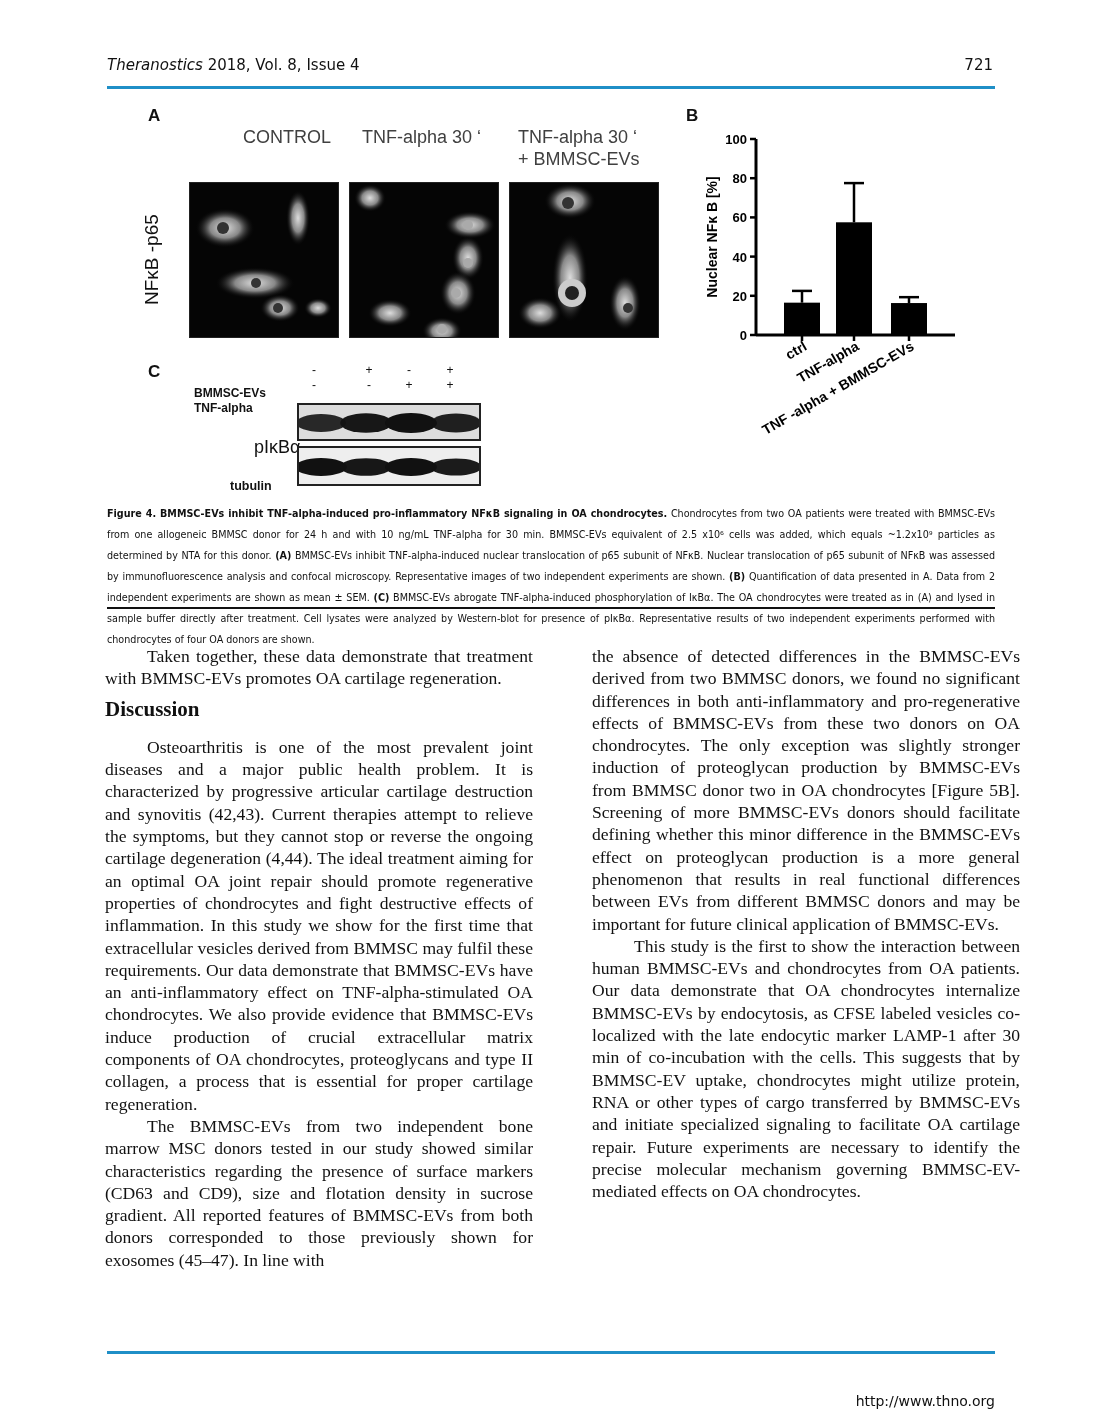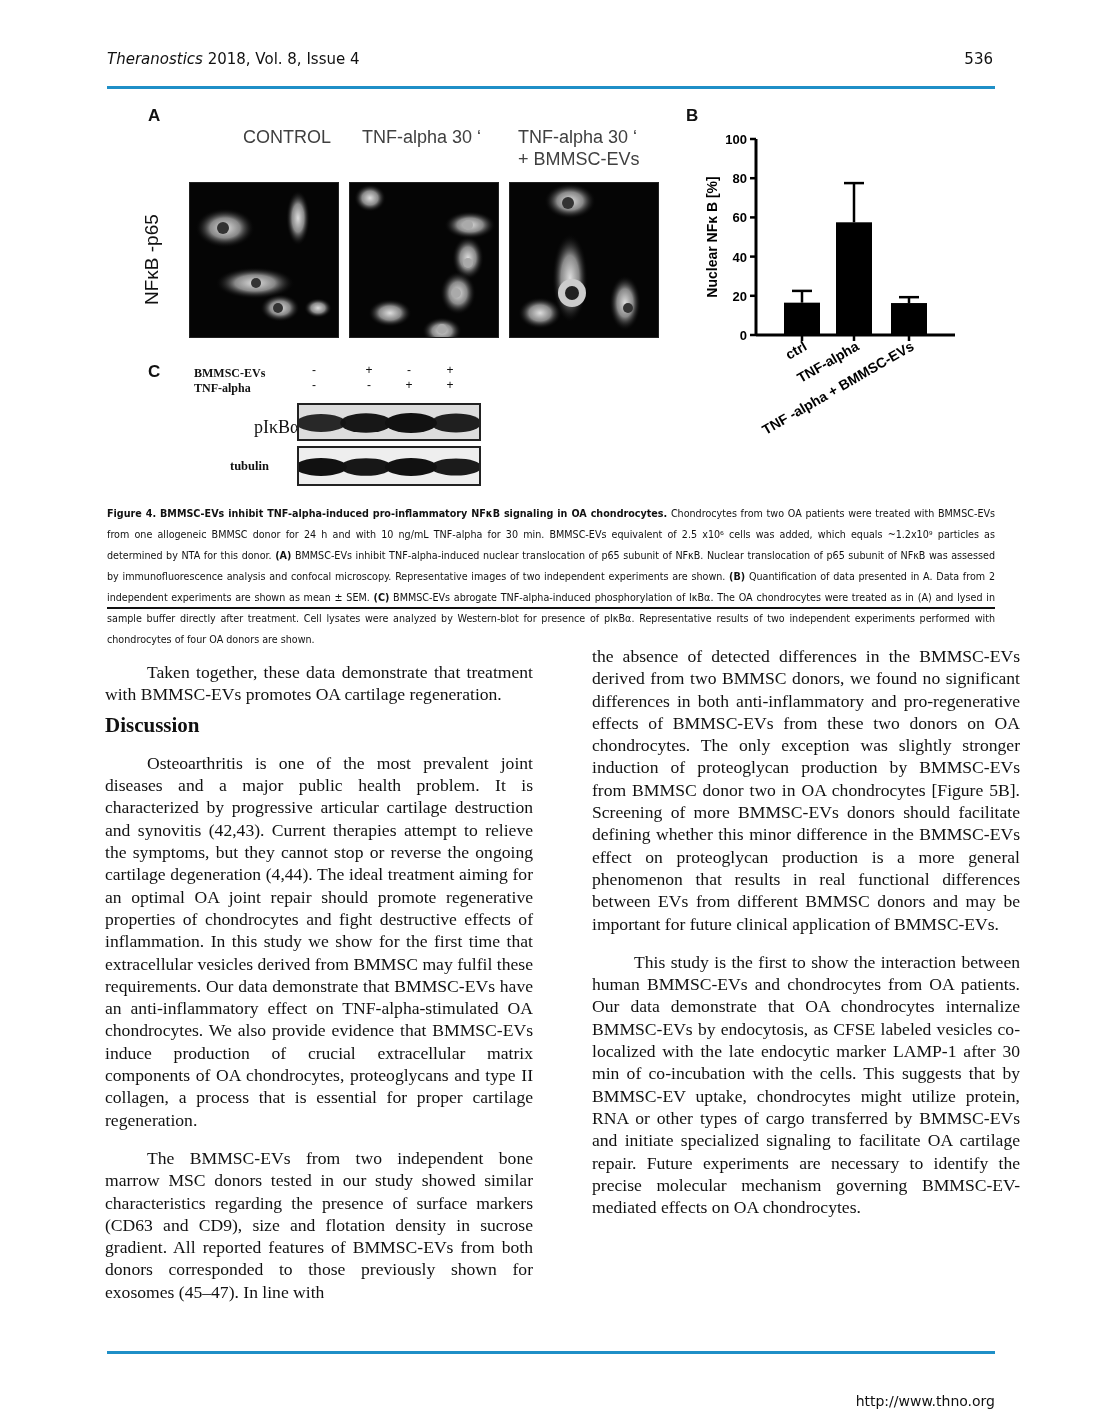--- a/index.html
+++ b/index.html
@@ -1,54 +1,54 @@
 <!DOCTYPE html>
 <html><head>
 <meta charset="utf-8">
 <style>
   html, body { margin: 0; padding: 0; background: #fff; }
   body { width: 1100px; height: 1423px; position: relative; overflow: hidden; color: #111; }
 
-  #hdr { position: absolute; left: 107px; top: 50px; width: 888px; height: 24px; font-family: "DejaVu Sans", sans-serif; font-size: 15px; }
+  #hdr { position: absolute; left: 107px; top: 56px; width: 888px; height: 24px; font-family: "DejaVu Sans", sans-serif; font-size: 15px; }
   #hdr .journal { font-style: italic; }
   #hdr .page { position: absolute; right: 2px; top: 0; }
   .rule { position: absolute; left: 107px; width: 888px; height: 3px; background: #1f8fc7; }
 
   
   .panel-letter { position: absolute; font-family: "Liberation Sans", sans-serif; font-weight: bold; font-size: 17px; }
   .col-title { position: absolute; font-family: "Liberation Sans", sans-serif; font-size: 18px; color: #404040; white-space: pre-line; line-height: 22px; }
   .micro { position: absolute; top: 182px; width: 148px; height: 154px; background: #050505; overflow: hidden; border: 1px solid #222; }
   .ylab-rot { position: absolute; font-family: "Liberation Sans", sans-serif; font-size: 19px; transform: rotate(-90deg); transform-origin: left top; white-space: nowrap; }
 
   #chart { position: absolute; left: 690px; top: 120px; width: 300px; height: 350px; }
   #chart text { font-family: "Liberation Sans", sans-serif; font-weight: bold; }
 
-  .wb-label { position: absolute; font-family: Liberation Serif, serif; font-weight: bold; font-size: 12px; }
+  .wb-label { position: absolute; font-family: Liberation Sans, sans-serif; font-weight: bold; font-size: 12px; margin-top: 20px; }
   .wb-sign { position: absolute; font-family: "Liberation Sans", sans-serif; font-size: 12px; width: 12px; text-align: center; }
   .blot { position: absolute; left: 297px; width: 180px; border: 2px solid #222; background: #ddd; overflow: hidden; }
 
   
   #caption { position: absolute; left: 107px; top: 503px; width: 888px; font-family: "DejaVu Sans", sans-serif; font-size: 9.6px; line-height: 21px; text-align: justify; }
   #caption b { font-weight: bold; }
   #caption-rule { position: absolute; left: 107px; top: 607px; width: 888px; height: 2px; background: #111; }
 
   
   .col { position: absolute; top: 645px; width: 428px; font-family: "Liberation Serif", serif; font-size: 17.6px; line-height: 22.3px; text-align: justify; }
   .col p { margin: 0; }
-  .col p.ind { text-indent: 42px; margin-top: 16px; }
-  .col h2 { margin: 8px 0 2px 0; font-family: "Liberation Serif", serif; font-size: 21px; font-weight: bold; }
+  .col p.ind { text-indent: 42px; }
+  .col h2 { margin: 8px 0 16px 0; font-family: "Liberation Serif", serif; font-size: 21px; font-weight: bold; }
 
   #footer-url { position: absolute; right: 105px; top: 1393px; font-family: "DejaVu Sans", sans-serif; font-size: 14px; }
 </style>
 </head>
 <body>
 
 <div id="hdr">
   <span class="journal">Theranostics</span><span> 2018, Vol. 8, Issue 4</span>
-  <span class="page">536</span>
+  <span class="page">721</span>
 </div>
 <div class="rule" style="top:86px"></div>
 
 <div class="panel-letter" style="left:148px;top:106px">A</div>
 <div class="col-title" style="left:243px;top:126px">CONTROL</div>
 <div class="col-title" style="left:362px;top:126px">TNF-alpha 30 ‘</div>
 <div class="col-title" style="left:518px;top:126px">TNF-alpha 30 ‘
 + BMMSC-EVs</div>
 <div class="ylab-rot" style="left:141px;top:305px">NFκB -p65</div>
 

